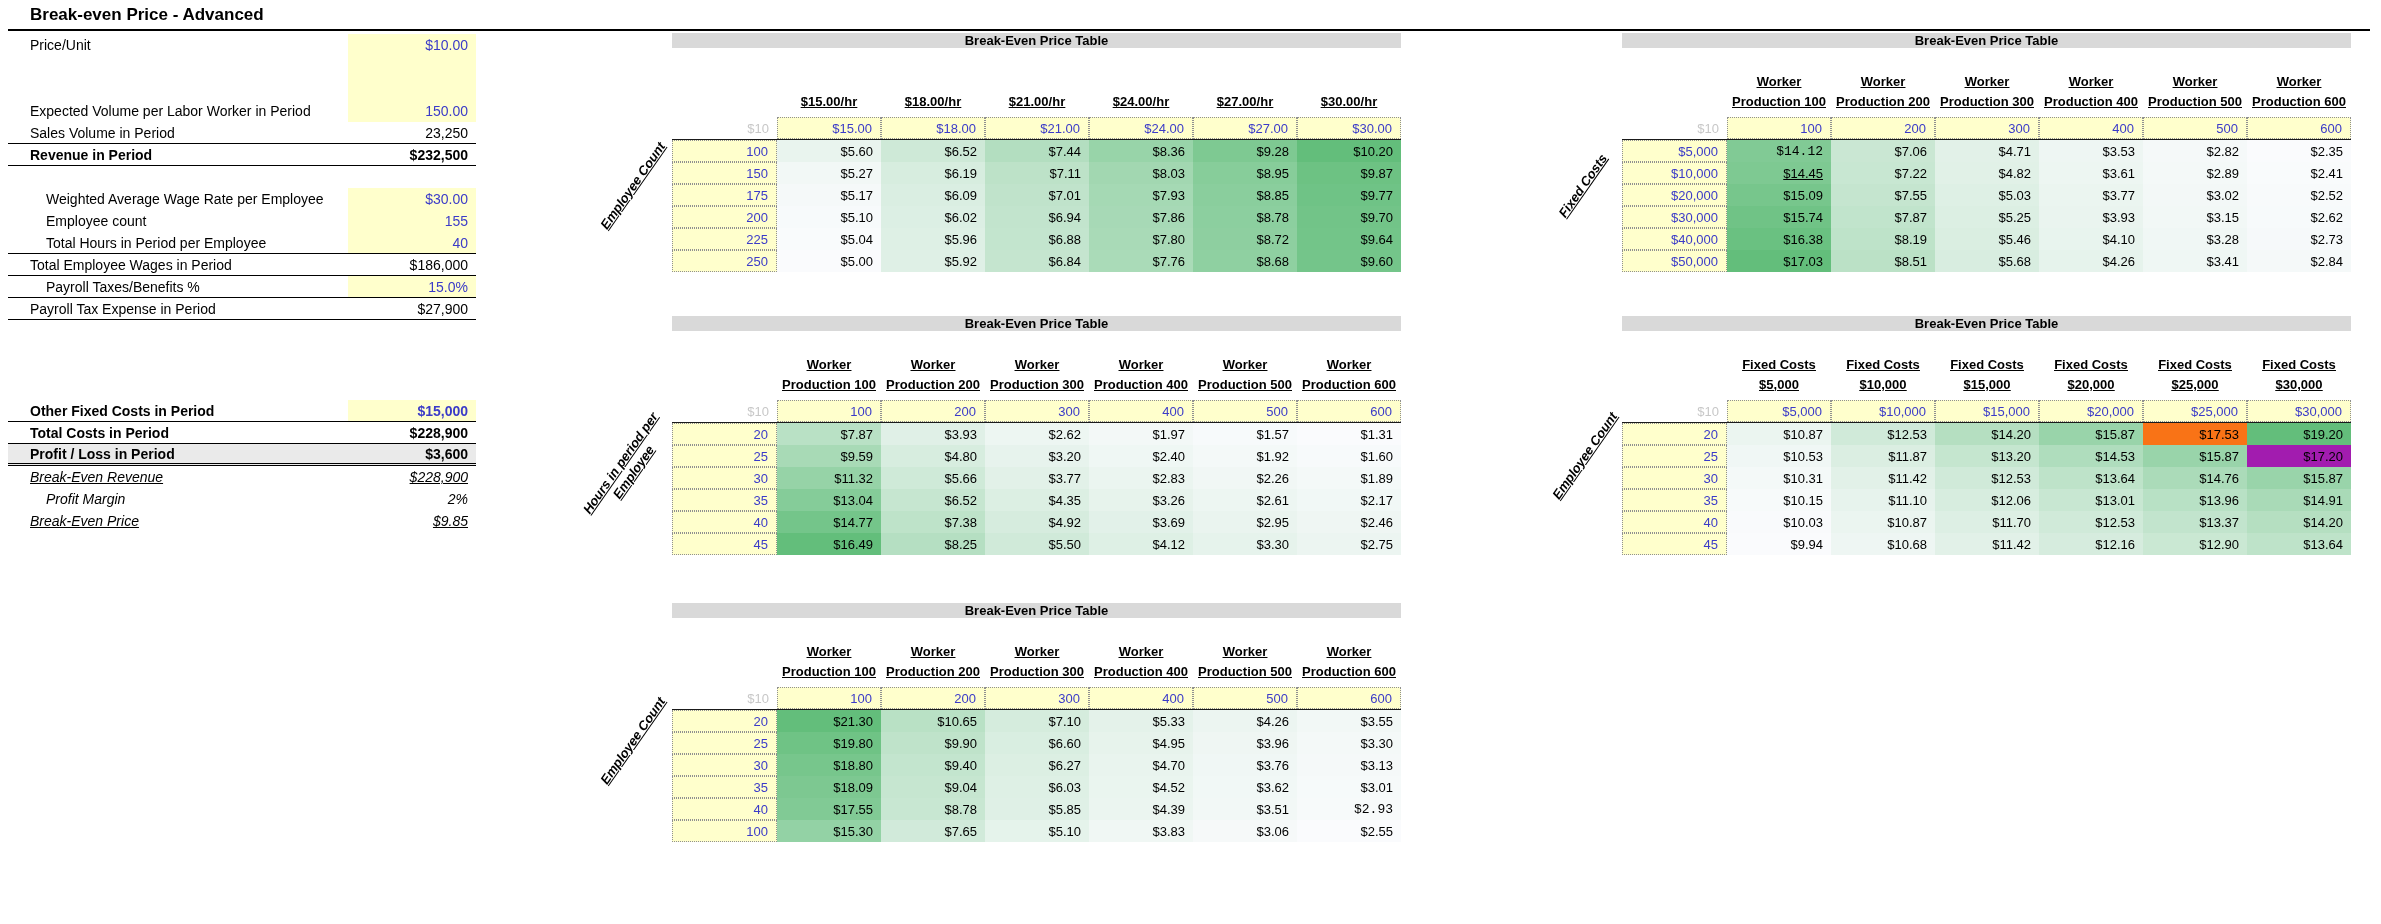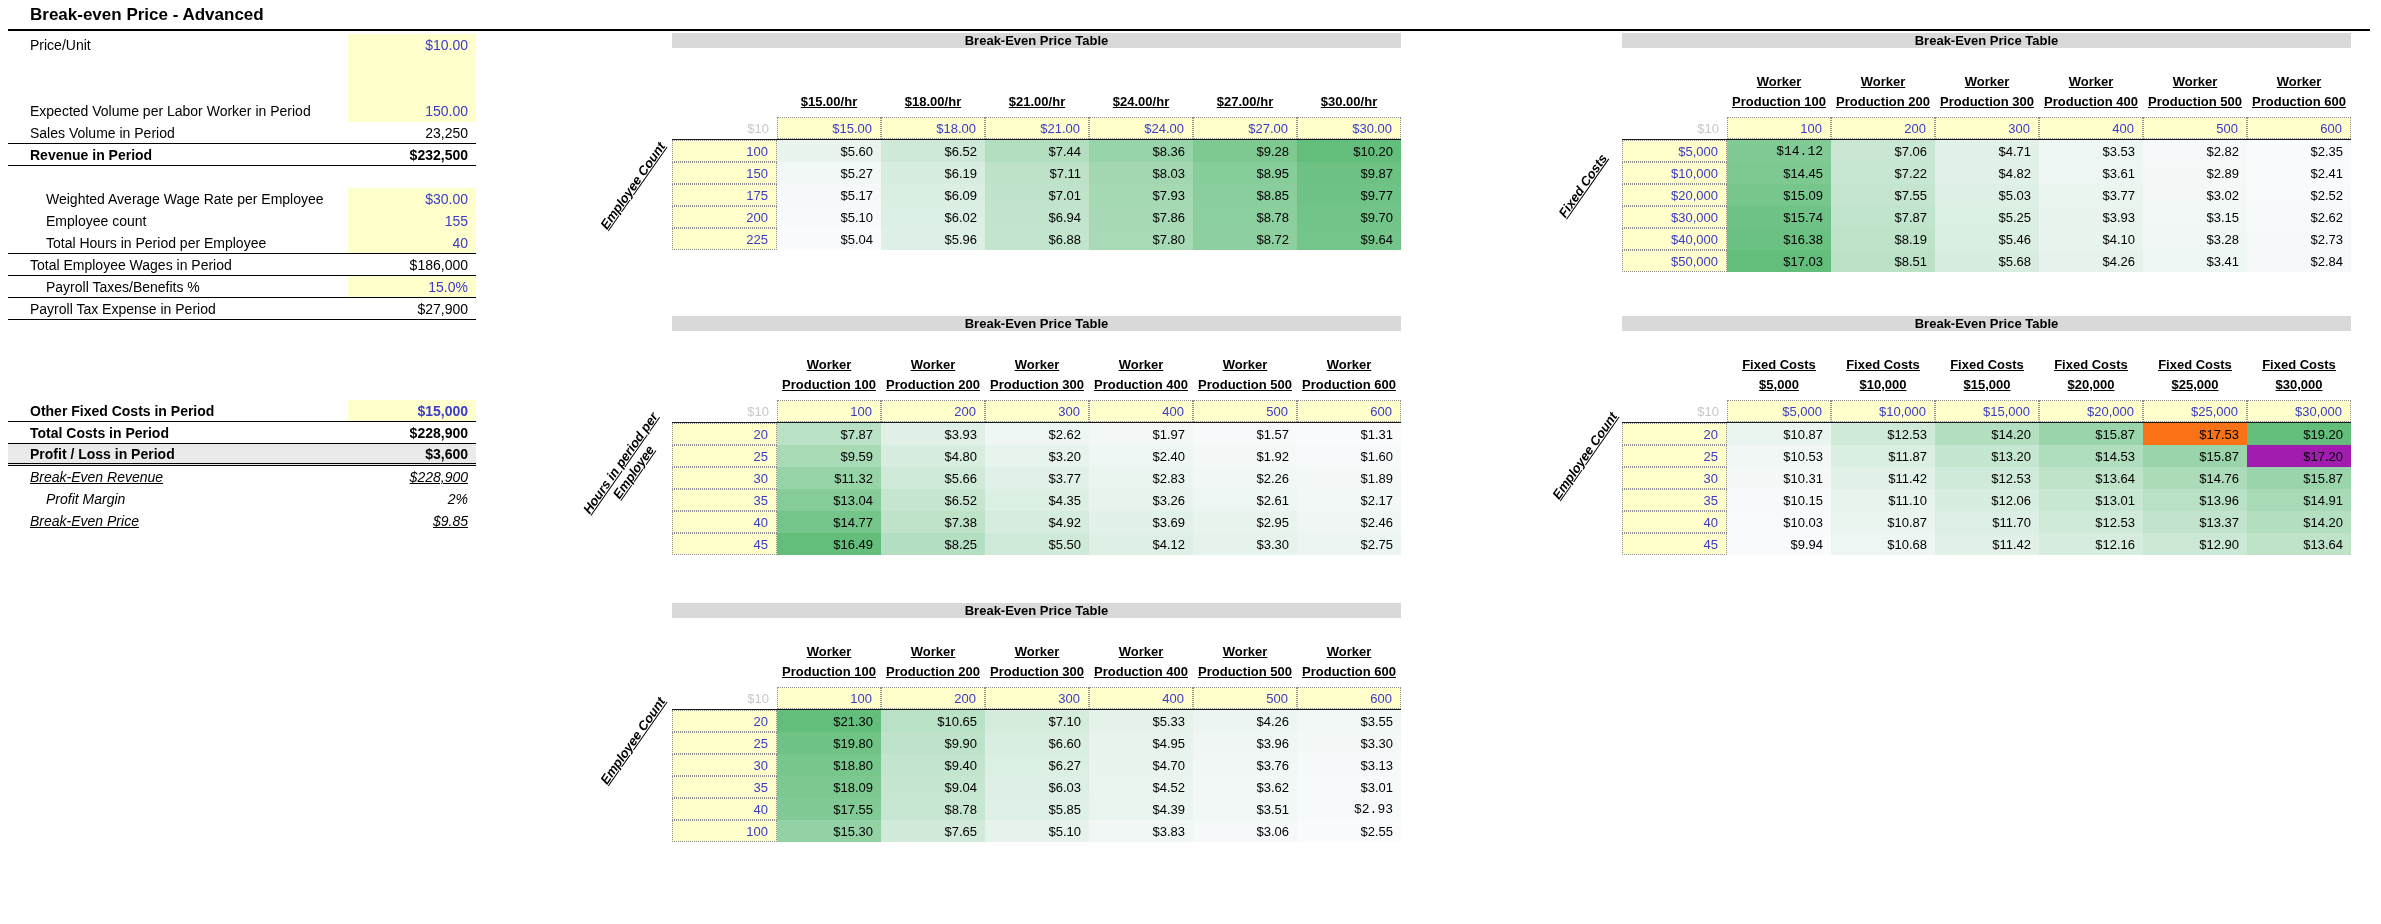--- a/index.html
+++ b/index.html
@@ -24,21 +24,21 @@
   .und{text-decoration:underline;}
   .inputcell{background:var(--yellow);color:var(--blue);}
   
   .bet{position:absolute;width:729px;}
   .tt{height:15px;background:var(--bar);font-size:13px;font-weight:700;
       display:flex;align-items:center;justify-content:center;line-height:1;}
   .thead{height:69px;display:flex;}
   .thead .corner-sp{width:105px;}
   .hcell{width:104px;display:flex;flex-direction:column;justify-content:flex-end;
          align-items:center;padding-bottom:6px;box-sizing:border-box;font-size:13px;
-         font-weight:700;line-height:1.5;}
+         font-weight:700;line-height:1.5;text-decoration:underline;}
   .hcell span{text-decoration:underline;white-space:nowrap;}
   .trow{display:flex;height:22px;}
   .cell{box-sizing:border-box;font-size:13px;display:flex;align-items:center;
         justify-content:flex-end;padding-right:8px;}
   .corner{width:105px;color:#C8C8C8;}
   .seedcell,.rlabel{background:var(--yellow);color:var(--blue);border:1px dotted #909090;}
   .rlabel{width:105px;}
   .seedcell,.dcell{width:104px;}
   .drows{border-top:1px solid #1a1a1a;}
   
@@ -210,20 +210,29 @@
           </div>
           <div class="trow">
             <div class="cell rlabel">225</div>
             <div class="cell dcell" style="background: rgb(249, 251, 252);">$5.04</div>
             <div class="cell dcell" style="background: rgb(222, 240, 229);">$5.96</div>
             <div class="cell dcell" style="background: rgb(195, 229, 206);">$6.88</div>
             <div class="cell dcell" style="background: rgb(169, 218, 183);">$7.80</div>
             <div class="cell dcell" style="background: rgb(142, 207, 160);">$8.72</div>
             <div class="cell dcell" style="background: rgb(115, 197, 137);">$9.64</div>
           </div>
+          <div class="trow">
+            <div class="cell rlabel">250</div>
+            <div class="cell dcell" style="background: rgb(250, 251, 253);">$5.00</div>
+            <div class="cell dcell" style="background: rgb(223, 240, 230);">$5.92</div>
+            <div class="cell dcell" style="background: rgb(197, 229, 207);">$6.84</div>
+            <div class="cell dcell" style="background: rgb(170, 219, 184);">$7.76</div>
+            <div class="cell dcell" style="background: rgb(143, 208, 161);">$8.68</div>
+            <div class="cell dcell" style="background: rgb(116, 197, 138);">$9.60</div>
+          </div>
         </div>
       </div>
       <div class="bet" style="left: 1622px; top: 33px;">
         <div class="tt">Break-Even Price Table</div>
         <div class="thead">
           <div class="corner-sp"></div>
           <div class="hcell">
             <span>Worker</span>
             <span>Production 100</span>
           </div>
@@ -262,21 +271,21 @@
             <div class="cell rlabel">$5,000</div>
             <div class="cell dcell" style="background: rgb(129, 202, 149); font-family: Liberation Mono, monospace;">$14.12</div>
             <div class="cell dcell" style="background: rgb(202, 231, 211);">$7.06</div>
             <div class="cell dcell" style="background: rgb(226, 241, 232);">$4.71</div>
             <div class="cell dcell" style="background: rgb(238, 246, 243);">$3.53</div>
             <div class="cell dcell" style="background: rgb(245, 249, 249);">$2.82</div>
             <div class="cell dcell" style="background: rgb(250, 251, 253);">$2.35</div>
           </div>
           <div class="trow">
             <div class="cell rlabel">$10,000</div>
-            <div class="cell dcell" style="background: rgb(126, 201, 146);">$14.45</div>
+            <div class="cell dcell" style="background: rgb(126, 201, 146); text-decoration: underline;">$14.45</div>
             <div class="cell dcell" style="background: rgb(200, 231, 210);">$7.22</div>
             <div class="cell dcell" style="background: rgb(225, 241, 231);">$4.82</div>
             <div class="cell dcell" style="background: rgb(237, 246, 242);">$3.61</div>
             <div class="cell dcell" style="background: rgb(244, 249, 248);">$2.89</div>
             <div class="cell dcell" style="background: rgb(249, 251, 252);">$2.41</div>
           </div>
           <div class="trow">
             <div class="cell rlabel">$20,000</div>
             <div class="cell dcell" style="background: rgb(119, 198, 140);">$15.09</div>
             <div class="cell dcell" style="background: rgb(197, 229, 207);">$7.55</div>

